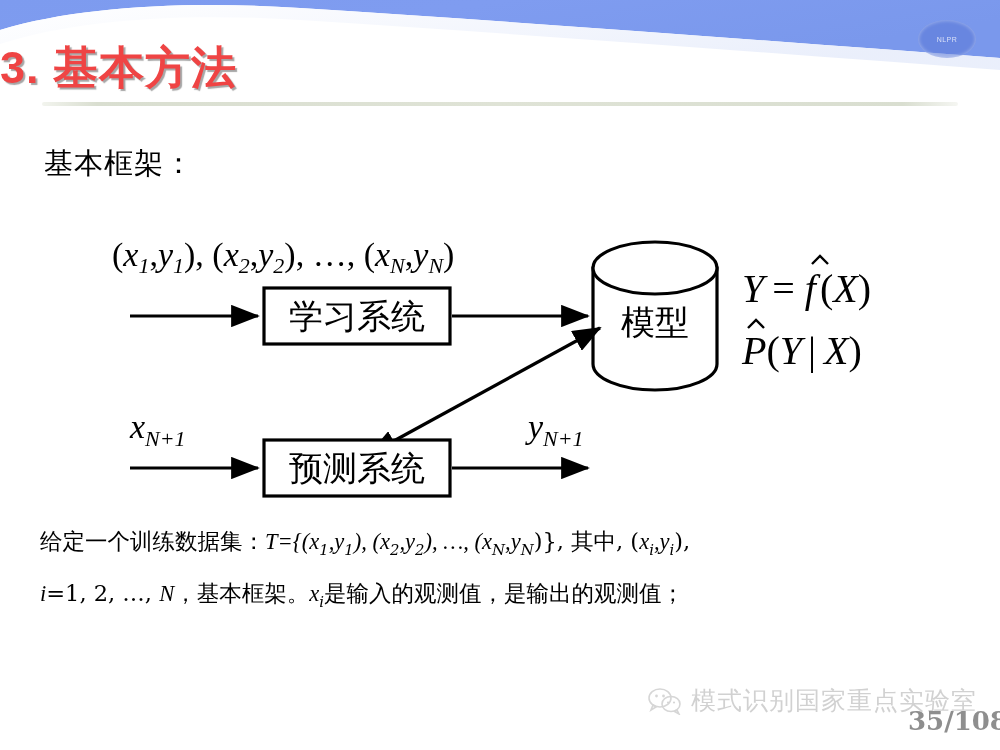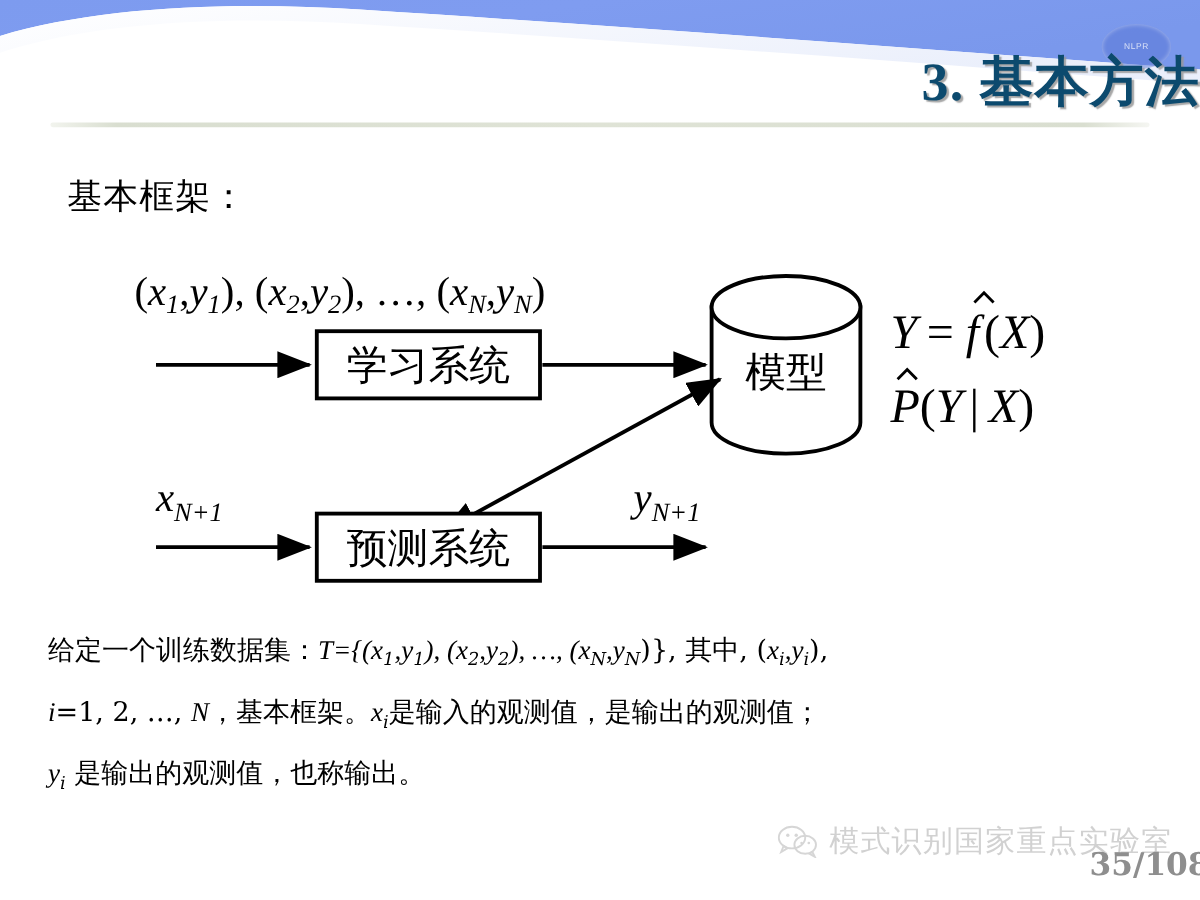--- a/index.html
+++ b/index.html
@@ -46,55 +46,55 @@
     font-family: "Liberation Sans", sans-serif;
     white-space: nowrap;
   }
 
   
   .slide-title {
     position: absolute;
     top: 38px;
     left: 0;
     width: 1000px;
-    text-align: right;
-    font-family: Liberation Serif, serif;
+    text-align: left;
+    font-family: Liberation Sans, sans-serif;
     font-weight: bold;
     font-size: 45px;
-    color: #0c4a6e;
+    color: #ef4444;
     text-shadow: 2px 2px 1px rgba(150,150,150,0.85);
     letter-spacing: 1px;
     z-index: 5;
   }
 
   .title-rule {
     position: absolute;
     top: 102px;
     left: 42px;
     width: 916px;
     height: 4px;
     background: linear-gradient(to right, #f2f4ee, #d9ded0 6%, #dfe3d6 50%, #d9ded0 94%, #f5f6f2);
     border-radius: 2px;
   }
 
   
   .framework-label {
     position: absolute;
     top: 144px;
-    left: 56px;
+    left: 44px;
     font-family: "DejaVu Sans", sans-serif;
     font-size: 29px;
     color: #000000;
     letter-spacing: 1px;
   }
 
   
   .diagram {
     position: absolute;
-    top: 204px;
+    top: 216px;
     left: 0;
     width: 1000px;
     height: 300px;
   }
   .diagram svg { display: block; }
 
   .math {
     font-family: "Liberation Serif", "DejaVu Serif", serif;
     font-style: italic;
   }
@@ -244,21 +244,20 @@
       <tspan>y</tspan><tspan font-size="22" dy="8">N+1</tspan>
     </text>
 
     <line x1="452" y1="252" x2="588" y2="252" stroke="#000" stroke-width="3.2" marker-end="url(#arrowhead)"></line>
   </svg>
 </div>
 
 <div class="para">
   <div><span>给定一个训练数据集：</span><span class="it">T</span><span class="it">={(</span><span class="it">x</span><sub>1</sub><span class="it">,</span><span class="it">y</span><sub>1</sub><span class="it">), (</span><span class="it">x</span><sub>2</sub><span class="it">,</span><span class="it">y</span><sub>2</sub><span class="it">), …, (</span><span class="it">x</span><sub>N</sub><span class="it">,</span><span class="it">y</span><sub>N</sub><span>)}, 其中, (</span><span class="it">x</span><sub>i</sub><span class="it">,</span><span class="it">y</span><sub>i</sub><span>),</span></div>
   <div><span class="it">i</span><span>=1, 2, …, </span><span class="it">N</span><span>，基本框架。</span><span class="it">x</span><sub>i</sub><span>是输入的观测值，是输出的观测值；</span></div>
-  <div><span class="it">y</span><sub>i</sub><span> 是输出的观测值，也称输出。</span></div>
 </div>
 
 <div class="footer-mark">
   <svg class="wechat-icon" width="34" height="28" viewBox="0 0 34 28" xmlns="http://www.w3.org/2000/svg">
     <ellipse cx="12" cy="11" rx="11" ry="9" fill="none" stroke="#a5a5a5" stroke-width="1.6"></ellipse>
     <path d="M 5,18 L 3,23 L 8,20 Z" fill="none" stroke="#a5a5a5" stroke-width="1.6"></path>
     <circle cx="8.5" cy="9" r="1.4" fill="#a5a5a5"></circle>
     <circle cx="15.5" cy="9" r="1.4" fill="#a5a5a5"></circle>
     <ellipse cx="23" cy="17" rx="9" ry="7.5" fill="none" stroke="#a5a5a5" stroke-width="1.6"></ellipse>
     <path d="M 29,23 L 31,27 L 26.5,24.5 Z" fill="none" stroke="#a5a5a5" stroke-width="1.6"></path>

